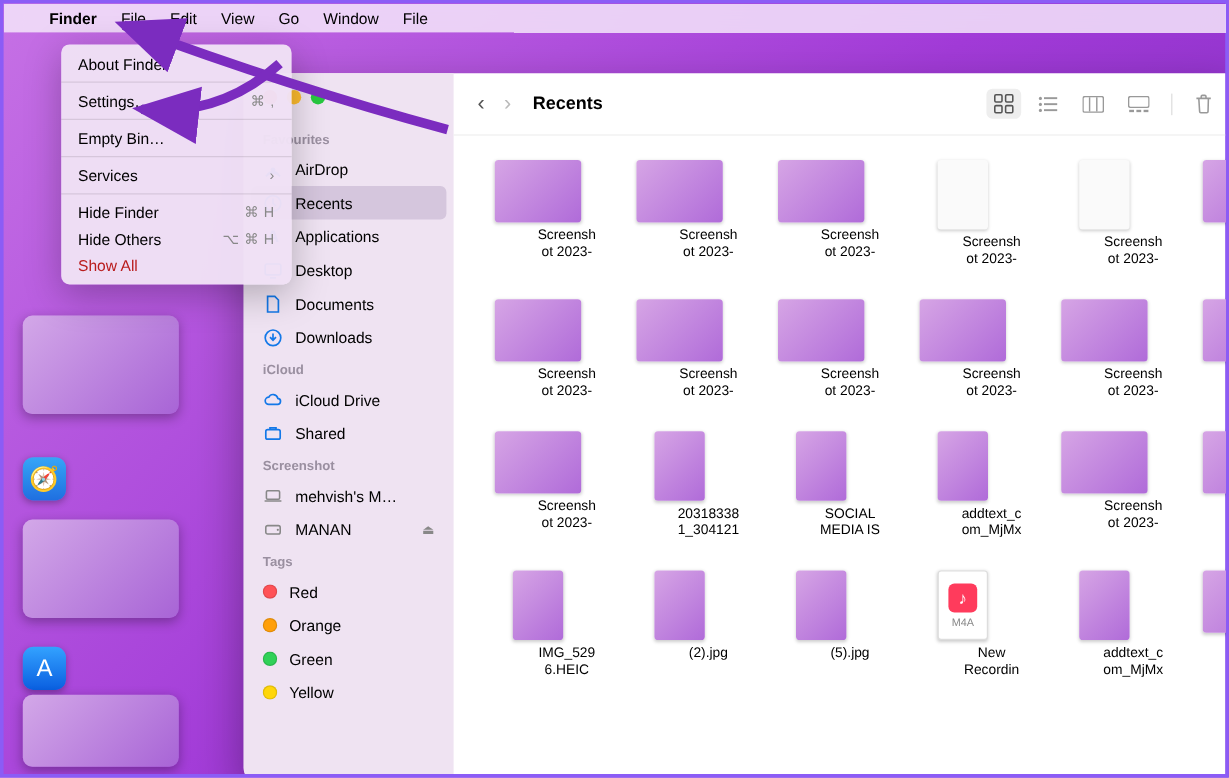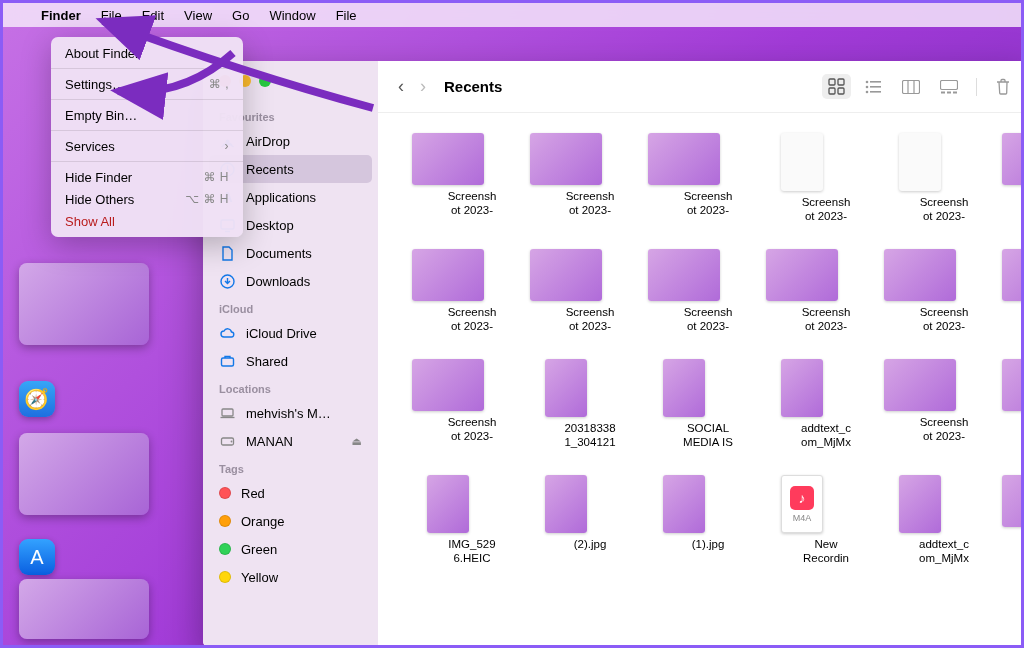--- a/index.html
+++ b/index.html
@@ -223,21 +223,21 @@
           <span class="ic">
             <svg width="17" height="17" viewBox="0 0 17 17">
               <rect x="2.5" y="5" width="12" height="8" rx="1.5" fill="none" stroke="#1378e8" stroke-width="1.4"></rect>
               <path d="M6 5V3.5h5V5" fill="none" stroke="#1378e8" stroke-width="1.4"></path>
             </svg>
           </span>
           <span>Shared</span>
         </div>
       </div>
 
-    <div class="sb-head">Locations</div>
+    <div class="sb-head">Screenshot</div>
     <div id="loc-list">
         <div class="sb-item">
           <span class="ic gray">
             <svg width="17" height="17" viewBox="0 0 17 17">
               <rect x="3" y="4" width="11" height="7" rx="1" fill="none" stroke="#888" stroke-width="1.3"></rect>
               <path d="M1.5 12.5h14" stroke="#888" stroke-width="1.3"></path>
             </svg>
           </span>
           <span>mehvish's M…</span>
         </div>
@@ -396,21 +396,21 @@
         <div class="file">
           <div class="thumb tall"></div>
           <div class="name">IMG_5296.HEIC</div>
         </div>
         <div class="file">
           <div class="thumb tall"></div>
           <div class="name">(2).jpg</div>
         </div>
         <div class="file">
           <div class="thumb tall"></div>
-          <div class="name">(1).jpg</div>
+          <div class="name">(5).jpg</div>
         </div>
         <div class="file">
           <div class="thumb tall audio">
             <div class="mus">♪</div>
             <div>M4A</div>
           </div>
           <div class="name">New Recording 2.m4a</div>
         </div>
         <div class="file">
           <div class="thumb tall"></div>

